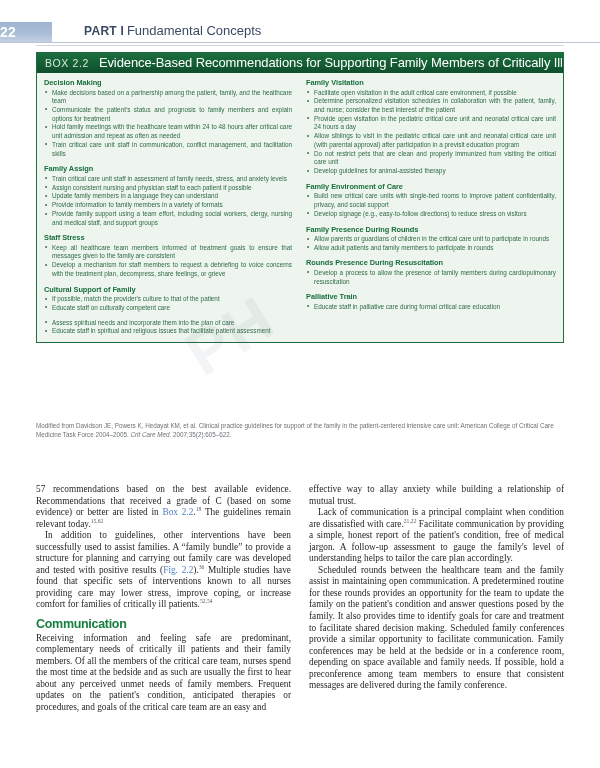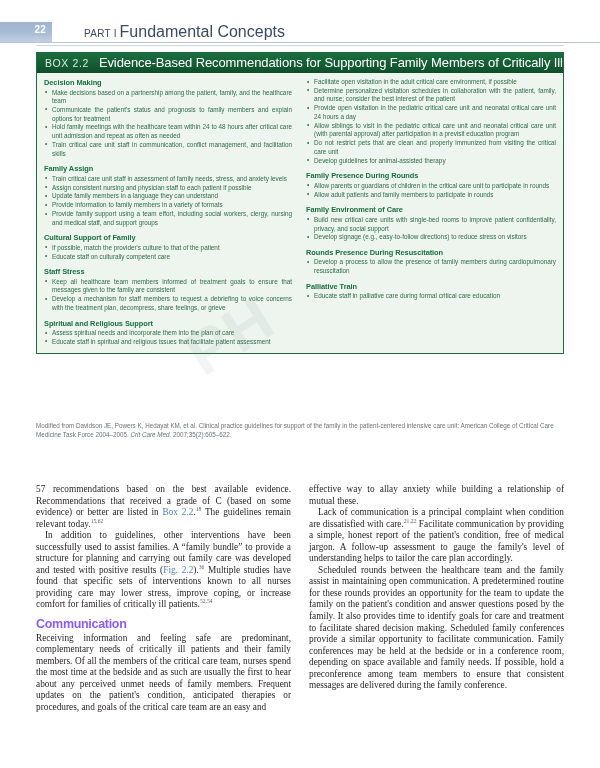--- a/index.html
+++ b/index.html
@@ -28,44 +28,43 @@
     top: 0;
     width: 52px;
     height: 20px;
     background: linear-gradient(to bottom, #9fb4d0 0%, #a8bcd6 55%, #c3d0e2 100%);
   }
   .folio-num {
     position: absolute;
     left: 0;
     top: 2px;
     width: 46px;
-    text-align: right;
-    font-family: "Liberation Sans", sans-serif;
-    font-size: 10px;
+    font-family: "Liberation Sans", sans-serif;
+    font-size: 14px;
     font-weight: bold;
     color: #ffffff;
     letter-spacing: 0.2px;
   }
   .running-head {
     position: absolute;
     left: 84px;
     top: 1px;
     font-family: "Liberation Sans", sans-serif;
     font-size: 9.5px;
     color: #3a4a63;
     white-space: nowrap;
   }
   .running-head .part-label {
-    font-size: 10px;
-    font-weight: normal;
+    font-size: 12px;
+    font-weight: bold;
     letter-spacing: 0.3px;
     color: #3a4a63;
   }
   .running-head .part-title {
-    font-size: 16px;
+    font-size: 13px;
     color: #3a4a63;
   }
   .header-rule {
     position: absolute;
     left: 0;
     right: 0;
     top: 20px;
     height: 1px;
     background: #b9c4d4;
   }
@@ -206,21 +205,21 @@
     margin: 0;
     text-indent: 0;
   }
   .col p.indent {
     text-indent: 9px;
   }
   .col h3.sec-head {
     font-family: "Liberation Sans", sans-serif;
     font-size: 12.5px;
     font-weight: bold;
-    color: #8b5cf6;
+    color: #15803d;
     margin: 8px 0 2px 0;
     letter-spacing: -0.3px;
   }
   .xref {
     color: #4a7fc1;
   }
   sup {
     font-size: 5.6px;
     vertical-align: super;
     line-height: 0;
@@ -261,64 +260,64 @@
           <div class="grp-title">Family Assign</div>
           <ul class="grp-list">
             <li>Train critical care unit staff in assessment of family needs, stress, and anxiety levels</li>
             <li>Assign consistent nursing and physician staff to each patient if possible</li>
             <li>Update family members in a language they can understand</li>
             <li>Provide information to family members in a variety of formats</li>
             <li>Provide family support using a team effort, including social workers, clergy, nursing and medical staff, and support groups</li>
           </ul>
         </div>
         <div class="grp">
+          <div class="grp-title">Staff Stress</div>
+          <ul class="grp-list">
+            <li>Keep all healthcare team members informed of treatment goals to ensure that messages given to the family are consistent</li>
+            <li>Develop a mechanism for staff members to request a debriefing to voice concerns with the treatment plan, decompress, share feelings, or grieve</li>
+          </ul>
+        </div>
+        <div class="grp">
           <div class="grp-title">Cultural Support of Family</div>
           <ul class="grp-list">
             <li>If possible, match the provider's culture to that of the patient</li>
             <li>Educate staff on culturally competent care</li>
           </ul>
         </div>
         <div class="grp">
-          <div class="grp-title">Staff Stress</div>
-          <ul class="grp-list">
-            <li>Keep all healthcare team members informed of treatment goals to ensure that messages given to the family are consistent</li>
-            <li>Develop a mechanism for staff members to request a debriefing to voice concerns with the treatment plan, decompress, share feelings, or grieve</li>
-          </ul>
-        </div>
-        <div class="grp">
-          <div class="grp-title">Spiritual and Religious Support</div>
           <ul class="grp-list">
             <li>Assess spiritual needs and incorporate them into the plan of care</li>
             <li>Educate staff in spiritual and religious issues that facilitate patient assessment</li>
           </ul>
         </div>
       </div>
     <div class="box-col right" id="box-right">
         <div class="grp">
+          <div class="grp-title">Family Visitation</div>
           <ul class="grp-list">
             <li>Facilitate open visitation in the adult critical care environment, if possible</li>
             <li>Determine personalized visitation schedules in collaboration with the patient, family, and nurse; consider the best interest of the patient</li>
             <li>Provide open visitation in the pediatric critical care unit and neonatal critical care unit 24 hours a day</li>
             <li>Allow siblings to visit in the pediatric critical care unit and neonatal critical care unit (with parental approval) after participation in a previsit education program</li>
             <li>Do not restrict pets that are clean and properly immunized from visiting the critical care unit</li>
             <li>Develop guidelines for animal-assisted therapy</li>
           </ul>
         </div>
         <div class="grp">
+          <div class="grp-title">Family Environment of Care</div>
+          <ul class="grp-list">
+            <li>Build new critical care units with single-bed rooms to improve patient confidentiality, privacy, and social support</li>
+            <li>Develop signage (e.g., easy-to-follow directions) to reduce stress on visitors</li>
+          </ul>
+        </div>
+        <div class="grp">
           <div class="grp-title">Family Presence During Rounds</div>
           <ul class="grp-list">
             <li>Allow parents or guardians of children in the critical care unit to participate in rounds</li>
             <li>Allow adult patients and family members to participate in rounds</li>
-          </ul>
-        </div>
-        <div class="grp">
-          <div class="grp-title">Family Environment of Care</div>
-          <ul class="grp-list">
-            <li>Build new critical care units with single-bed rooms to improve patient confidentiality, privacy, and social support</li>
-            <li>Develop signage (e.g., easy-to-follow directions) to reduce stress on visitors</li>
           </ul>
         </div>
         <div class="grp">
           <div class="grp-title">Rounds Presence During Resuscitation</div>
           <ul class="grp-list">
             <li>Develop a process to allow the presence of family members during cardiopulmonary resuscitation</li>
           </ul>
         </div>
         <div class="grp">
           <div class="grp-title">Palliative Train</div>
@@ -341,20 +340,20 @@
     <p><span>57 recommendations based on the best available evidence. Recommendations that received a grade of C (based on some evidence) or better are listed in </span><span class="xref">Box 2.2</span><span>.</span><sup>18</sup><span> The guidelines remain relevant today.</span><sup>15,62</sup></p>
 
     <p class="indent"><span>In addition to guidelines, other interventions have been successfully used to assist families. A “family bundle” to provide a structure for planning and carrying out family care was developed and tested with positive results (</span><span class="xref">Fig. 2.2</span><span>).</span><sup>36</sup><span> Multiple studies have found that specific sets of interventions known to all nurses providing care may lower stress, improve coping, or increase comfort for families of critically ill patients.</span><sup>52,54</sup></p>
 
     <h3 class="sec-head">Communication</h3>
 
     <p>Receiving information and feeling safe are predominant, complementary needs of critically ill patients and their family members. Of all the members of the critical care team, nurses spend the most time at the bedside and as such are usually the first to hear about any perceived unmet needs of family members. Frequent updates on the patient's condition, anticipated therapies or procedures, and goals of the critical care team are an easy and</p>
   </div>
 
   <div class="col">
-    <p>effective way to allay anxiety while building a relationship of mutual these.</p>
+    <p>effective way to allay anxiety while building a relationship of mutual trust.</p>
 
     <p class="indent"><span>Lack of communication is a principal complaint when condition are dissatisfied with care.</span><sup>21,22</sup><span> Facilitate communication by providing a simple, honest report of the patient's condition, free of medical jargon. A follow-up assessment to gauge the family's level of understanding helps to tailor the care plan accordingly.</span></p>
 
     <p class="indent">Scheduled rounds between the healthcare team and the family assist in maintaining open communication. A predetermined routine for these rounds provides an opportunity for the team to update the family on the patient's condition and answer questions posed by the family. It also provides time to identify goals for care and treatment to facilitate shared decision making. Scheduled family conferences provide a similar opportunity to facilitate communication. Family conferences may be held at the bedside or in a conference room, depending on space available and family needs. If possible, hold a preconference among team members to ensure that consistent messages are delivered during the family conference.</p>
   </div>
 
 </div>
 
 </body></html>

